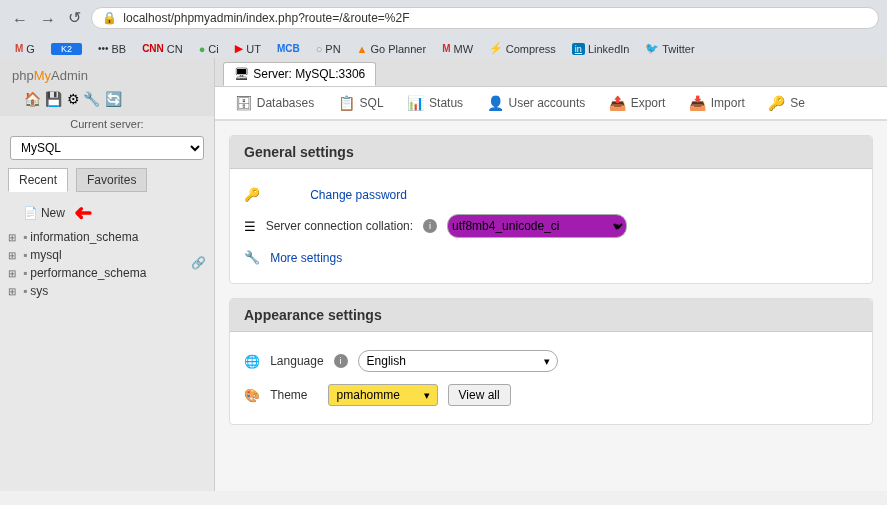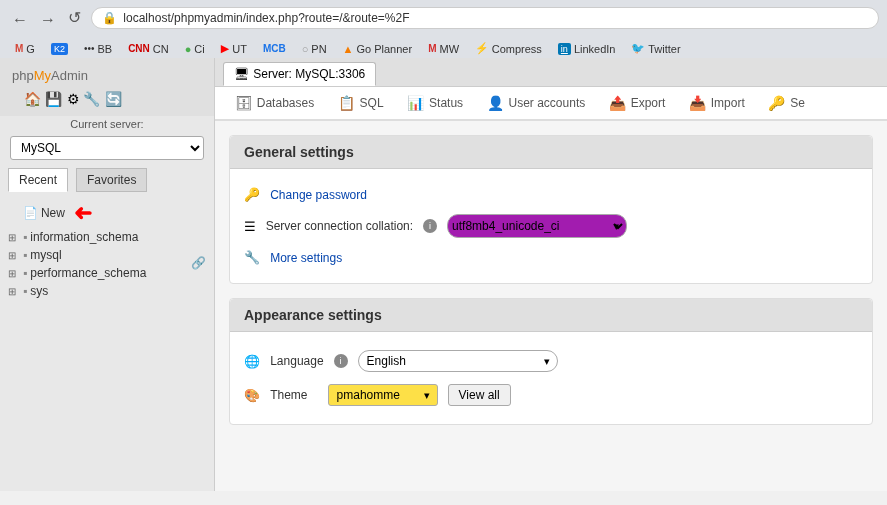--- a/index.html
+++ b/index.html
@@ -238,20 +238,21 @@
     .settings-row {
       display: flex;
       align-items: center;
       padding: 6px 0;
       gap: 10px;
     }
     .settings-row-label {
       color: #0645ad;
       cursor: pointer;
       font-size: 12px;
+      margin-left: 40px;
     }
     .settings-row-text {
       font-size: 12px;
       color: #333;
     }
     .collation-select {
       padding: 3px 0;
       border: 1px solid #aaa;
       border-radius: 11px;
       background: #a21caf;
@@ -344,21 +345,21 @@
         <span style="color:#888; font-size:12px;">🔒</span>
         <input class="address-bar-url" readonly="" value="localhost/phpmyadmin/index.php?route=/&amp;route=%2F" style="">
       </div>
     </div>
     <div class="bookmarks-bar">
       <div class="bookmark-item">
         <span style="color:#d44638; font-weight:bold; font-size:10px;">M</span>
         <span>G</span>
       </div>
       <div class="bookmark-item">
-        <span style="background:#1a73e8; color:white; font-size:9px; padding:1px 3px; border-radius:2px;">K2</span>
+        <span style="background:#1a73e8; color:white; font-size:9px; padding:1px 10px; border-radius:2px;">K2</span>
       </div>
       <div class="bookmark-item">
         <span style="font-size:10px;">•••</span>
         <span>BB</span>
       </div>
       <div class="bookmark-item">
         <span style="color:#cc0000; font-weight:bold; font-size:10px;">CNN</span>
         <span>CN</span>
       </div>
       <div class="bookmark-item">

